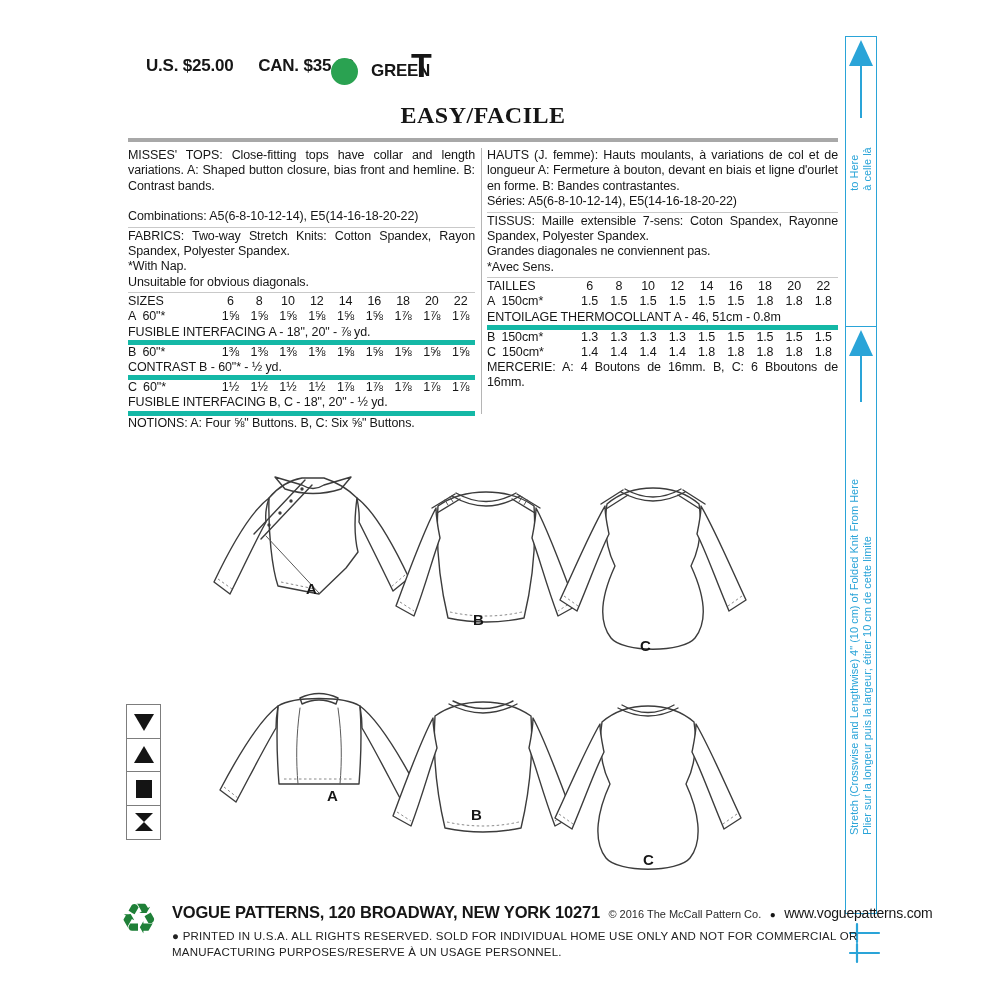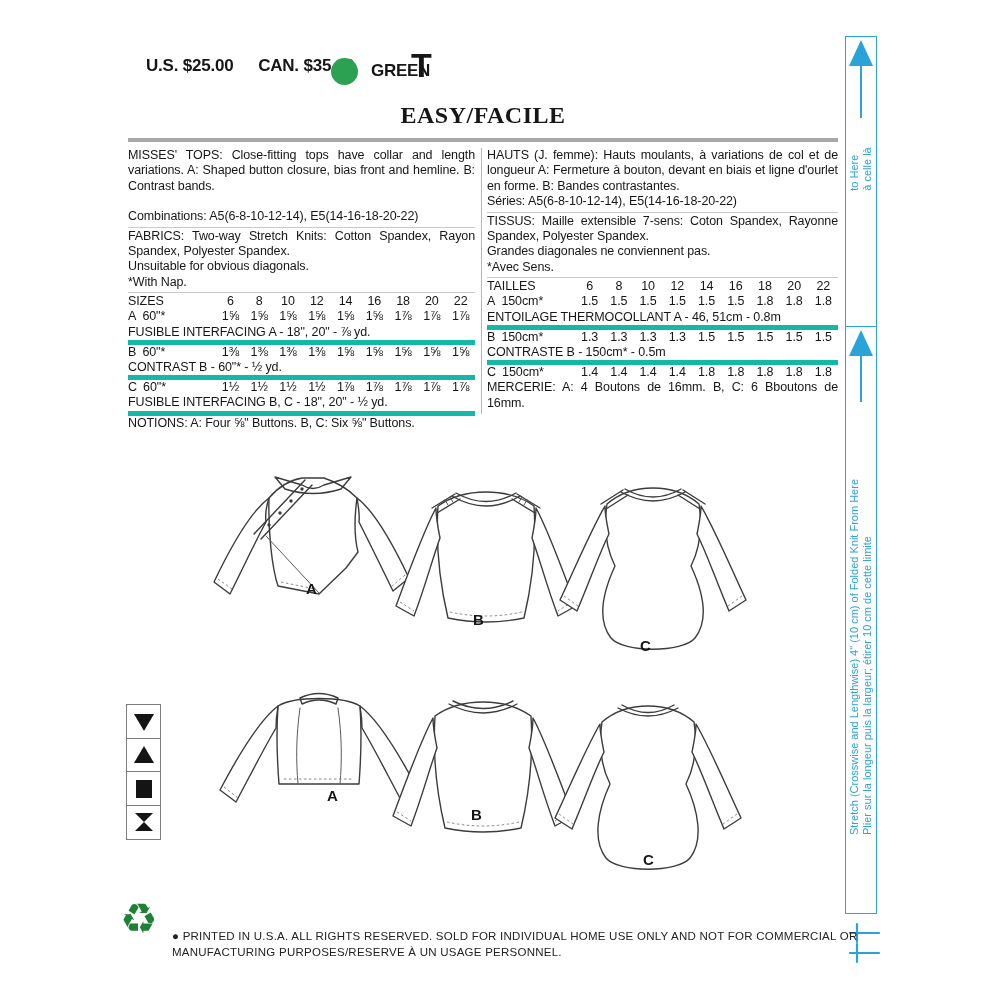--- a/index.html
+++ b/index.html
@@ -96,22 +96,22 @@
   <div class="green-label">GREEN</div>
   <div class="size-letter">T</div>
   <div class="difficulty">EASY/FACILE</div>
   <div class="header-rule"></div>
 
   <div class="col col-en">
     <p class="desc-en"><span class="b">MISSES' TOPS: </span><span>Close-fitting tops have collar and length variations. </span><span class="b">A: </span><span>Shaped button closure, bias front and hemline. </span><span class="b">B: </span><span>Contrast bands.</span></p>
     <p><span>Combinations: </span><span class="b">A5</span><span>(6-8-10-12-14), </span><span class="b">E5</span><span>(14-16-18-20-22)</span></p>
     <div class="rule-line"></div>
     <p><span class="b">FABRICS: Two-way Stretch Knits: </span><span>Cotton Spandex, Rayon Spandex, Polyester Spandex.</span></p>
+    <p>*With Nap.</p>
     <p>Unsuitable for obvious diagonals.</p>
-    <p>*With Nap.</p>
     <div class="rule-line"></div>
     <div class="size-table">
         <div class="trow">
           <span class="tlabel"><span class="b">SIZES</span></span>
           <span class="tvals">
             <span class="tcell">6</span>
             <span class="tcell">8</span>
             <span class="tcell">10</span>
             <span class="tcell">12</span>
             <span class="tcell">14</span>
@@ -215,21 +215,20 @@
             <span class="tcell">1.3</span>
             <span class="tcell">1.3</span>
             <span class="tcell">1.3</span>
             <span class="tcell">1.5</span>
             <span class="tcell">1.5</span>
             <span class="tcell">1.5</span>
             <span class="tcell">1.5</span>
             <span class="tcell">1.5</span>
           </span>
         </div>
-        <div class="trow rule tfull"><span class="b">CONTRASTE B - </span><span>150cm* - 0.5m</span></div>
         <div class="trow">
           <span class="tlabel"><span class="b">C</span> 150cm*</span>
           <span class="tvals">
             <span class="tcell">1.4</span>
             <span class="tcell">1.4</span>
             <span class="tcell">1.4</span>
             <span class="tcell">1.4</span>
             <span class="tcell">1.8</span>
             <span class="tcell">1.8</span>
             <span class="tcell">1.8</span>
@@ -346,15 +345,21 @@
         <div>Stretch (Crosswise and Lengthwise) 4" (10 cm) of Folded Knit From Here</div>
         <div>Plier sur la longeur puis la largeur; étirer 10 cm de cette limite</div>
       </div>
     </div>
   </div>
   <svg class="daggers" width="36" height="46" viewBox="0 0 36 46">
     <path d="M4,13 H33 M11,4 V22 M4,33 H33 M11,24 V42" stroke="#2aa4d8" stroke-width="2.2" fill="none" stroke-linecap="round"></path>
   </svg>
 
   <div class="recycle">♻</div>
+  <div class="f1">
+    <span class="pub">VOGUE PATTERNS, 120 BROADWAY, NEW YORK 10271</span>
+    <span class="copy">© 2016 The McCall Pattern Co.</span>
+    <span class="bullet">●</span>
+    <span class="site">www.voguepatterns.com</span>
+  </div>
   <div class="f2">●  PRINTED IN U.S.A. ALL RIGHTS RESERVED. SOLD FOR INDIVIDUAL HOME USE ONLY AND NOT FOR COMMERCIAL OR MANUFACTURING PURPOSES/RESERVE À UN USAGE PERSONNEL.</div>
 
 </div>
 
 </body></html>

